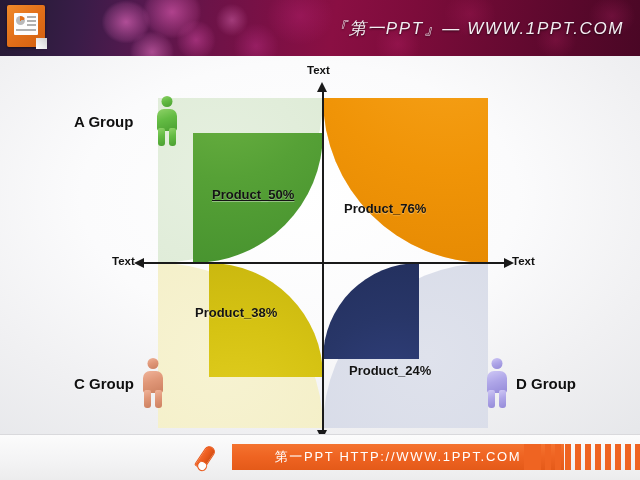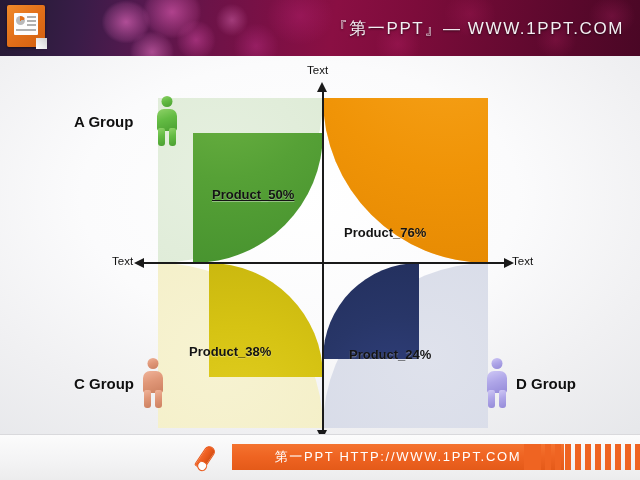--- a/index.html
+++ b/index.html
@@ -25,20 +25,21 @@
       radial-gradient(ellipse 30px 28px at 398px 44px, rgba(190,35,110,.30) 0%, rgba(190,35,110,0) 76%),
       radial-gradient(ellipse 34px 30px at 470px 14px, rgba(175,30,95,.30) 0%, rgba(175,30,95,0) 76%),
       radial-gradient(ellipse 26px 24px at 556px 40px, rgba(185,35,100,.26) 0%, rgba(185,35,100,0) 78%),
       radial-gradient(ellipse 30px 26px at 612px 16px, rgba(190,40,110,.26) 0%, rgba(190,40,110,0) 78%),
       linear-gradient(100deg,
         #261a36 0%, #2e1c3e 7%, #3a1c48 13%,
         #55194f 22%, #6b1348 32%, #7b1045 42%,
         #8a0f43 52%, #7d0c3b 64%, #6b0a33 76%,
         #5a082c 88%, #4a0725 100%);
     overflow:hidden;
+    font-style:italic;
   }
   #header-title {
     position:absolute; right:16px; top:50%; transform:translateY(-50%);
     color:#f3eef2; font-size:17px; letter-spacing:1.6px;
     font-family:"Liberation Sans", sans-serif;
     text-shadow:0 1px 2px rgba(0,0,0,.6);
     white-space:nowrap;
   }
   
   #logo {
@@ -113,37 +114,37 @@
   #axis-v, #axis-h { position:absolute; background:#1a1a1a; }
   #axis-v { left:322px; top:32px;  width:1.6px; height:348px; }
   #axis-h { left:140px; top:206px; width:368px; height:1.6px; }
   .arrow { position:absolute; width:0; height:0; }
   #arr-up    { left:317px; top:26px;  border-left:5px solid transparent; border-right:5px solid transparent; border-bottom:10px solid #1a1a1a; }
   #arr-down  { left:317px; top:374px; border-left:5px solid transparent; border-right:5px solid transparent; border-top:10px solid #1a1a1a; }
   #arr-left  { left:134px; top:202px; border-top:5px solid transparent; border-bottom:5px solid transparent; border-right:10px solid #1a1a1a; }
   #arr-right { left:504px; top:202px; border-top:5px solid transparent; border-bottom:5px solid transparent; border-left:10px solid #1a1a1a; }
 
   .axis-label {
-    position:absolute; font-size:11.5px; color:#111; font-weight:400;
+    position:absolute; font-size:11.5px; color:#111; font-weight:700;
     font-family:"Liberation Sans", sans-serif; white-space:nowrap;
   }
   #lbl-top   { left:307px; top:8px; }
   #lbl-left  { left:112px; top:199px; }
   #lbl-right { left:512px; top:199px; }
 
   
   .prod-label {
     position:absolute; font-size:13px; font-weight:bold; color:#141414;
     font-family:"Liberation Sans", sans-serif; white-space:nowrap;
     text-shadow:0 1px 1px rgba(255,255,255,.38);
   }
   #p-tl { left:212px; top:131px;text-decoration:underline; }
-  #p-tr { left:344px; top:145px;margin-top:24px; }
-  #p-bl { left:189px; top:249px;margin-top:39px; }
-  #p-br { left:349px; top:291px; }
+  #p-tr { left:344px; top:145px; }
+  #p-bl { left:195px; top:249px; }
+  #p-br { left:349px; top:307px; }
 
   
   .group { position:absolute; display:flex; align-items:center; gap:6px; }
   .group .glabel {
     font-size:15px; font-weight:bold; color:#101010;
     font-family:"Liberation Sans", sans-serif; white-space:nowrap;
     text-shadow:0 1px 1px rgba(255,255,255,.5);
   }
   #g-a { left:74px;  top:40px;gap:21px; }
   #g-b { left:484px; top:40px; }

